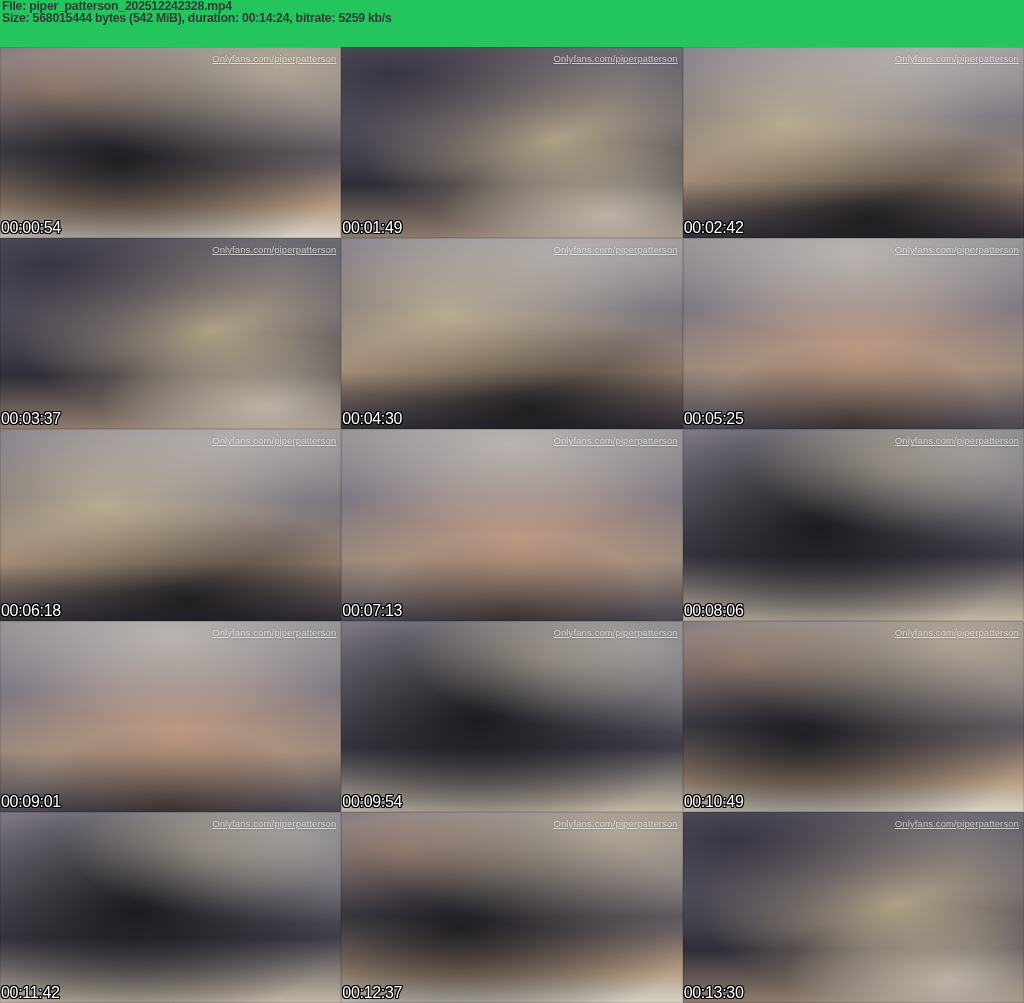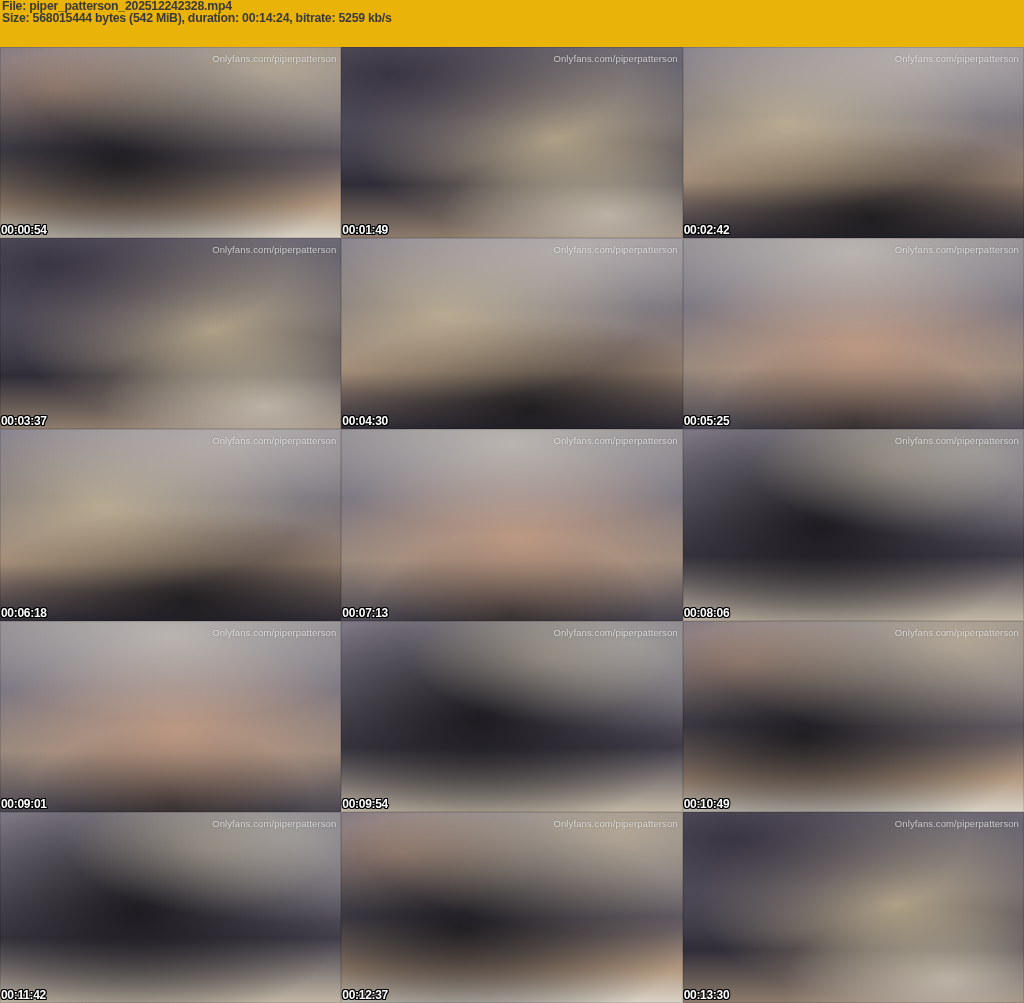--- a/index.html
+++ b/index.html
@@ -5,21 +5,21 @@
   * { box-sizing: border-box; margin: 0; padding: 0; }
   html, body {
     width: 1024px; height: 1003px;
     background: #ffffff;
     overflow: hidden;
     font-family: "Liberation Sans", sans-serif;
   }
   
   .meta-header {
     width: 1024px; height: 47px;
-    background: #eab308;
+    background: #22c55e;
     padding: 1px 0 0 2px;
   }
   .meta-line {
     font-size: 12.3px;
     font-weight: bold;
     line-height: 11.5px;
     color: #3a3a3a;
     letter-spacing: -0.25px;
     white-space: nowrap;
   }
@@ -63,26 +63,27 @@
     radial-gradient(85% 65% at 55% 90%, rgba(23,22,26,0.85), rgba(23,22,26,0) 75%),
     linear-gradient(180deg, #8a8590 0%, #6e6a74 36%, #a18a77 70%, #35313c 100%); }
   .watermark {
     position: absolute;
     top: 6px; right: 5px;
     font-size: 9.5px;
     font-weight: normal;
     color: rgba(255,255,255,0.68);
     text-shadow: 0 0 2px rgba(0,0,0,0.3);
     letter-spacing: 0.1px;
+    text-decoration: underline;
   }
   .timestamp {
     position: absolute;
     left: 1px; bottom: 1px;
-    font-size: 12px;
-    font-weight: bold;
+    font-size: 16px;
+    font-weight: normal;
     letter-spacing: -0.3px;
     color: #ffffff;
     text-shadow:
       -1px -1px 0 #000, 1px -1px 0 #000,
       -1px  1px 0 #000, 1px  1px 0 #000,
       -1px  0   0 #000, 1px  0   0 #000,
        0   -1px 0 #000, 0    1px 0 #000;
   }
 </style>
 </head>

